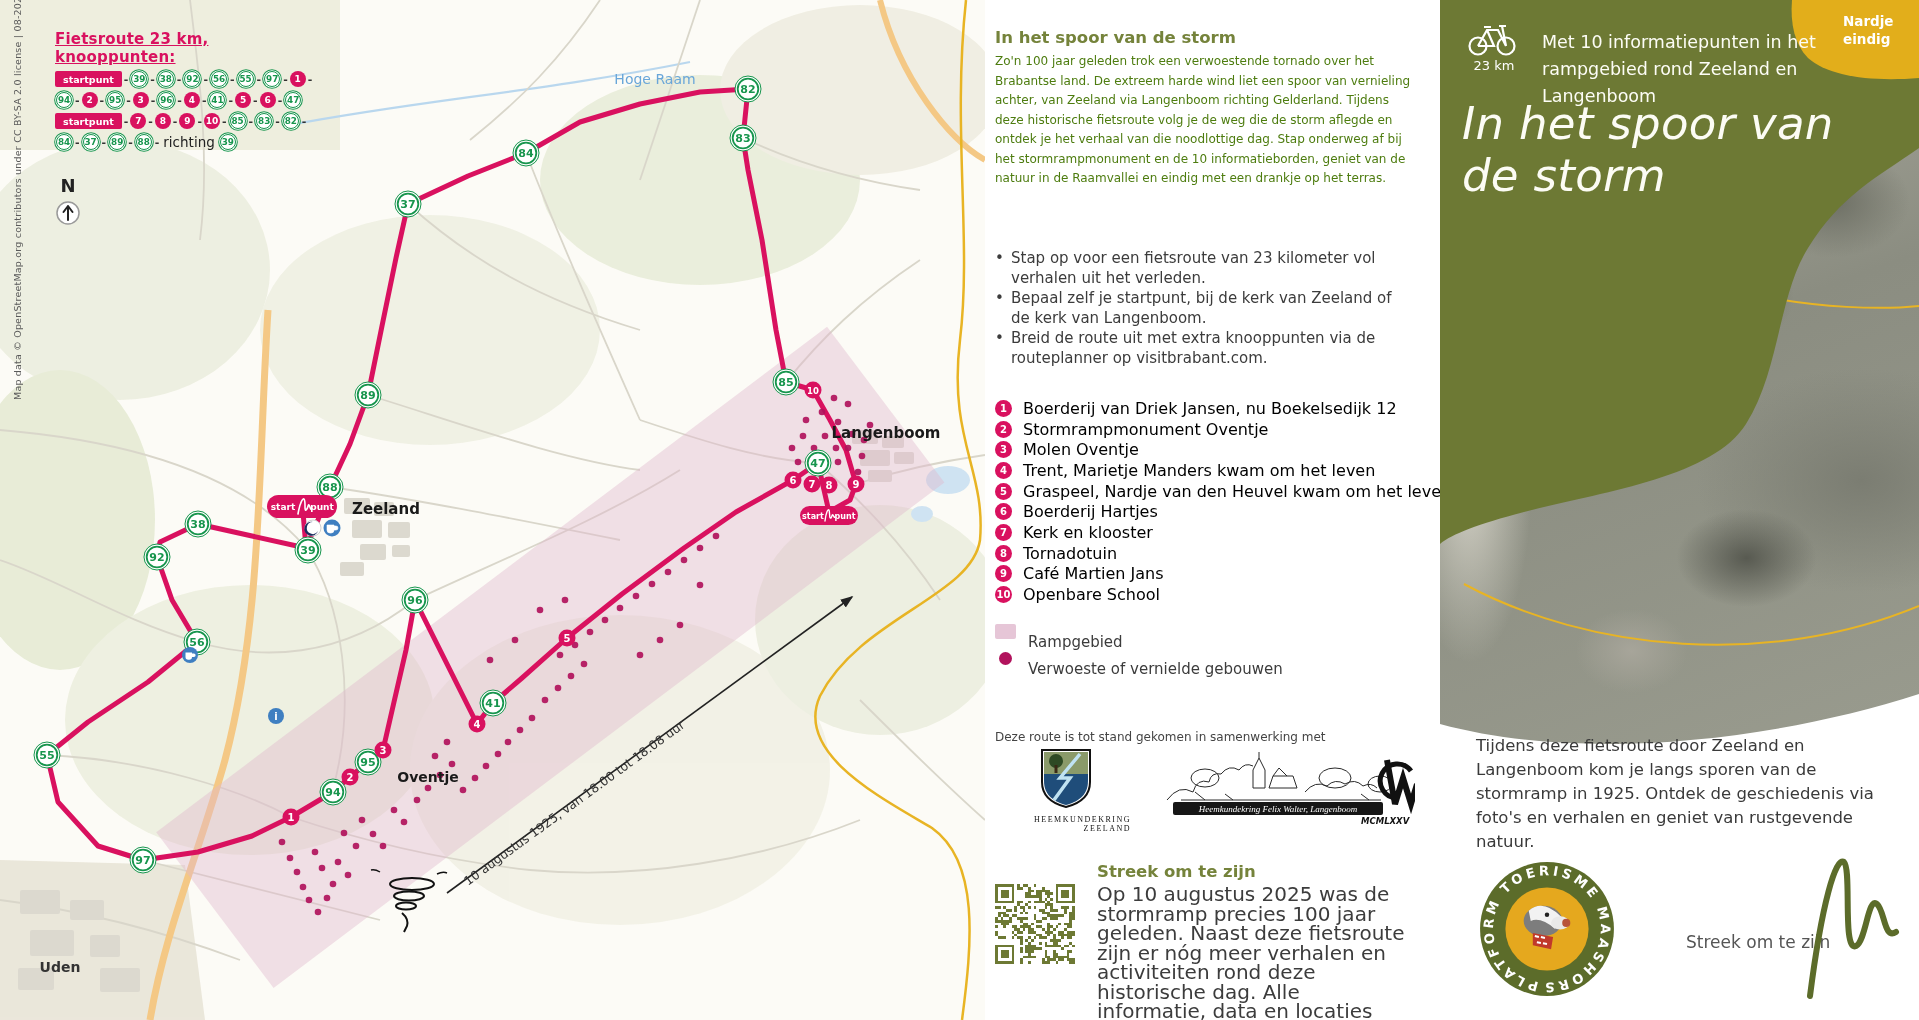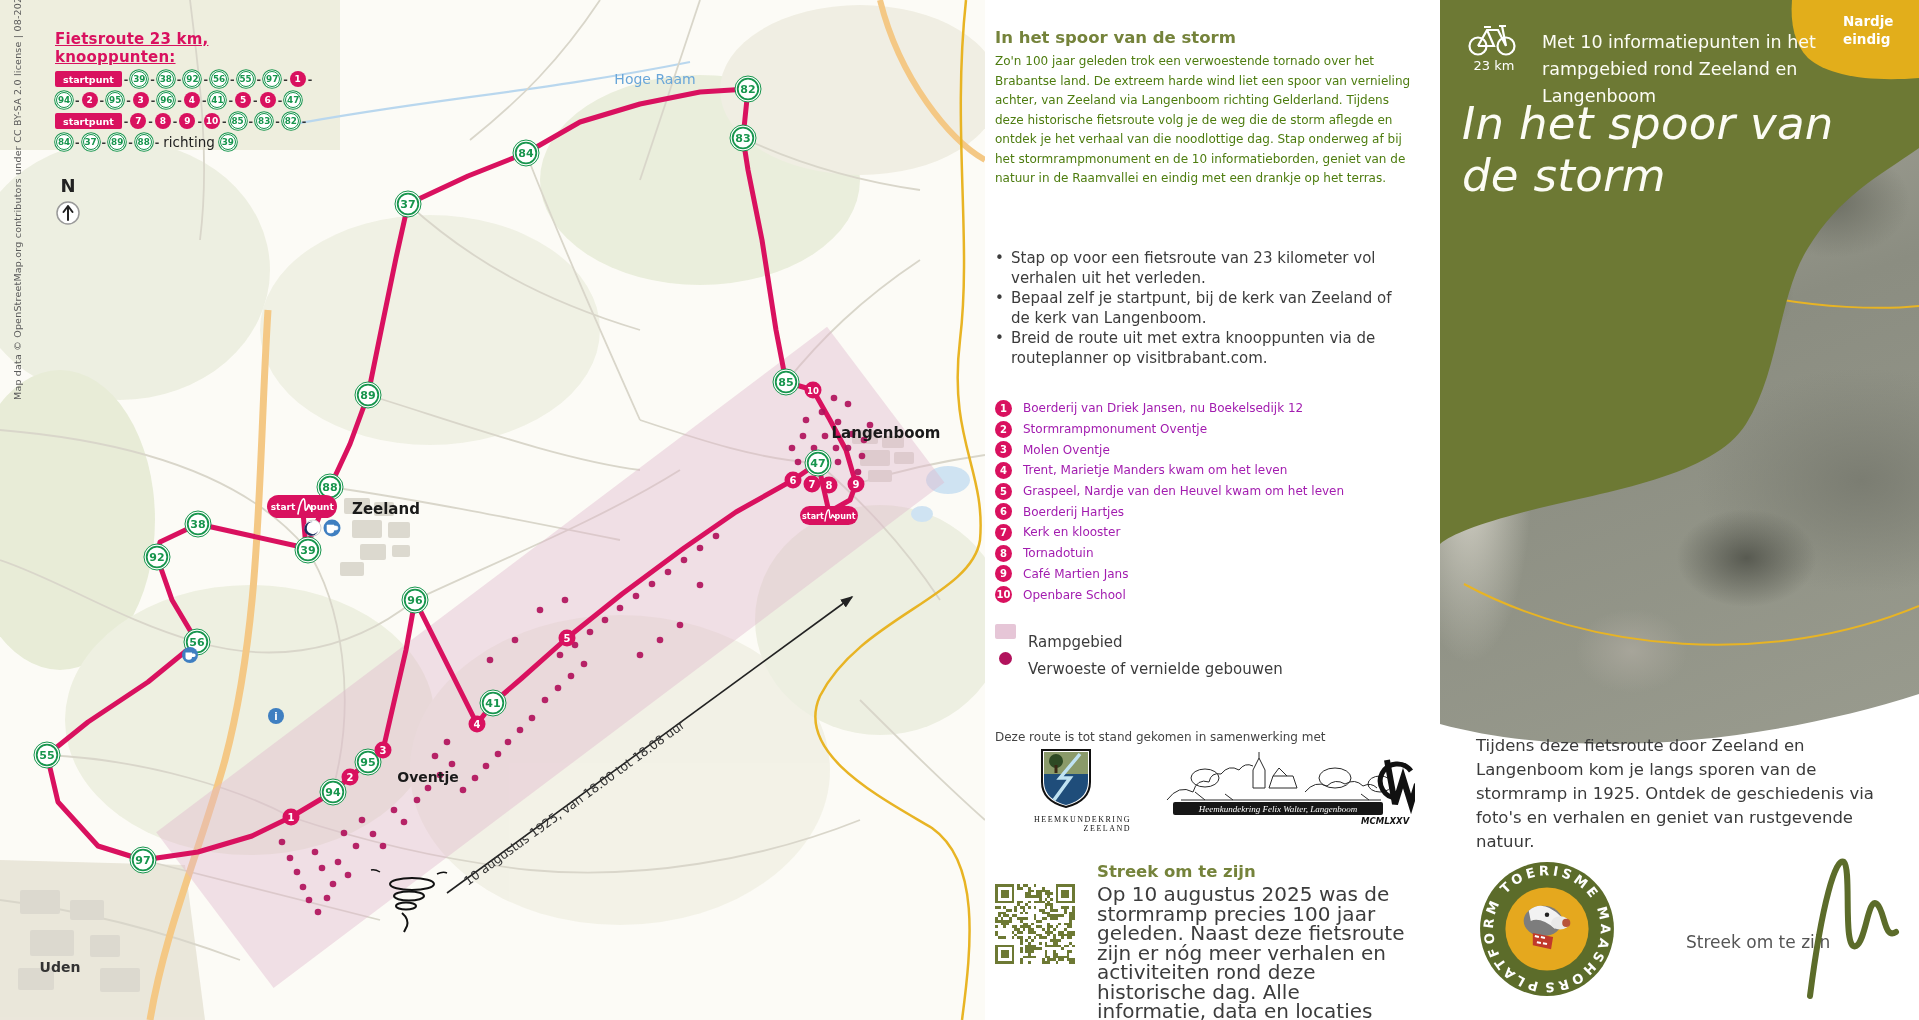--- a/index.html
+++ b/index.html
@@ -25,21 +25,21 @@
   
   #panel-middle{left:985px;width:455px;background:#ffffff;}
   #panel-middle .blk{position:absolute;left:10px;width:420px;}
   .m-heading{color:#75833b;font-weight:bold;font-size:16.5px;}
   .m-body{font-size:12px;line-height:19.5px;color:#4d7c0f;}
   .m-bullets .brow{display:flex;font-size:15px;line-height:20px;color:#3c3c3c;}
   .m-bullets .bdot{width:16px;flex:none;}
   .point-row{display:flex;align-items:center;height:20.7px;}
   .pnum{width:17px;height:17px;border-radius:50%;background:#d9115f;color:#fff;font-size:10px;font-weight:bold;
         display:inline-flex;align-items:center;justify-content:center;flex:none;margin-right:11px;}
-  .plabel{font-size:12px;color:#a21caf;white-space:nowrap;}
+  .plabel{font-size:16px;color:#000000;white-space:nowrap;}
   .mleg-row{display:flex;align-items:center;height:27px;}
   .mleg-swatch{width:21px;height:15px;background:#e6c6d7;border-radius:2px;margin-right:12px;flex:none;}
   .mleg-dot{width:13px;height:13px;border-radius:50%;background:#b1125c;margin:0 16px 0 4px;flex:none;}
   .mleg-label{font-size:15px;color:#3c3c3c;margin-top:20px;}
   .partners-intro{font-size:12px;color:#444;}
   .logo-row{display:flex;align-items:flex-start;}
   .logo-cap{font-family:"Liberation Serif","DejaVu Serif",serif;font-size:8px;letter-spacing:1.5px;color:#111;
         text-transform:uppercase;text-align:right;margin-top:3px;}
   .streek-h{color:#75833b;font-weight:bold;font-size:16.5px;}
   .streek-t{font-size:20px;line-height:19.5px;color:#3c3c3c;margin-top:4px;}

